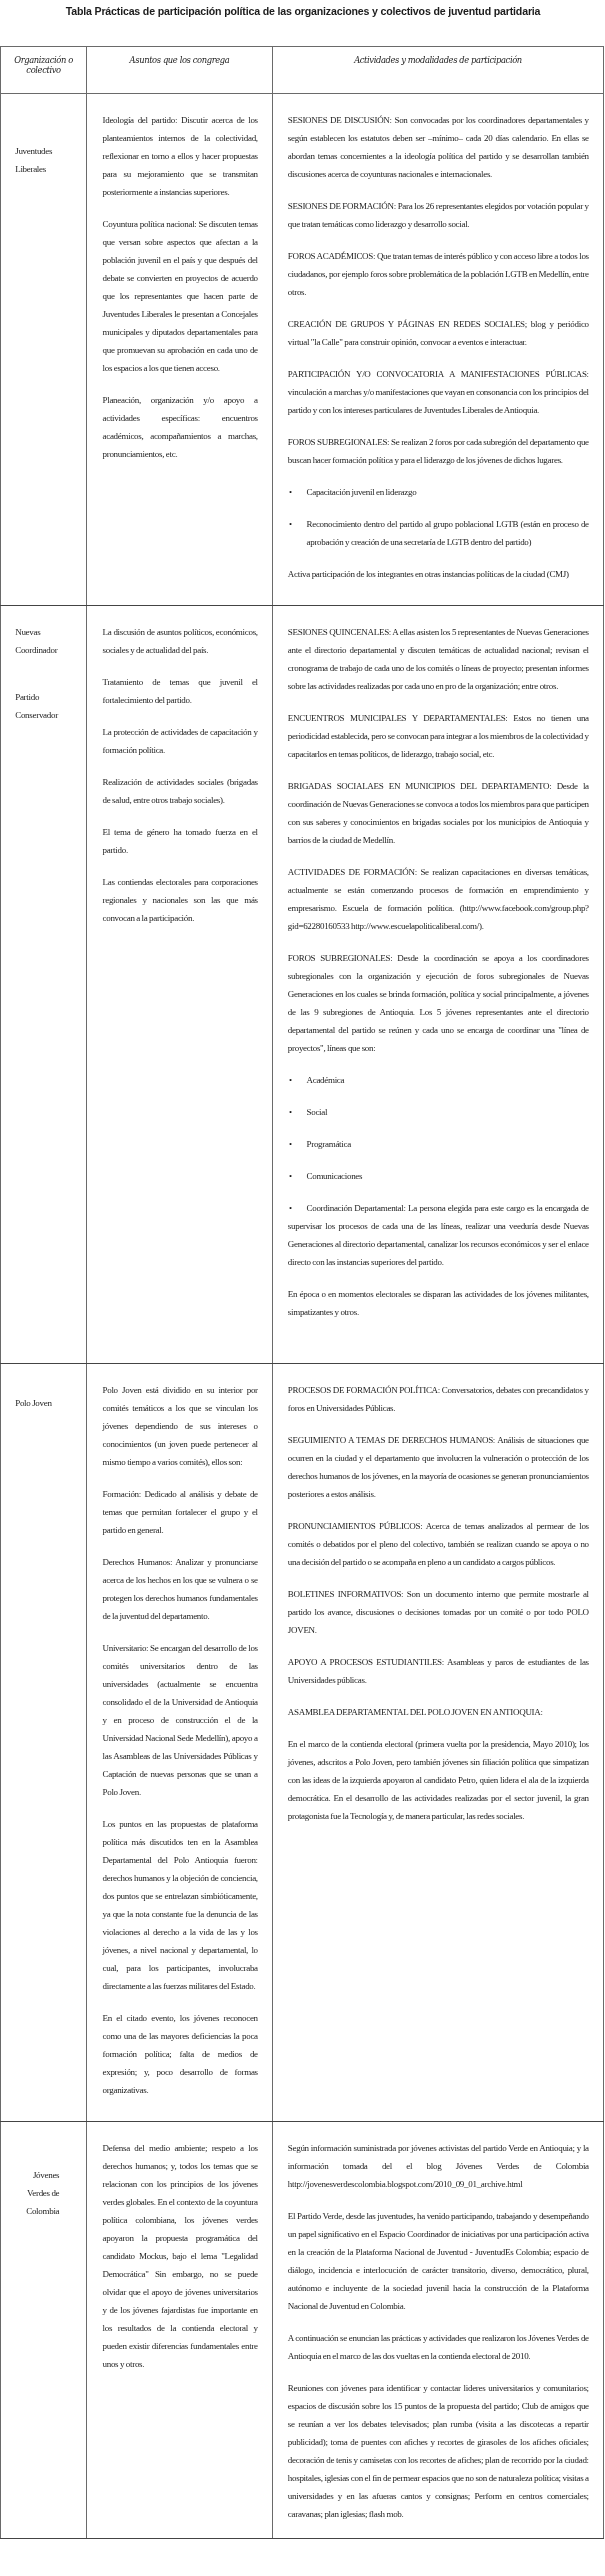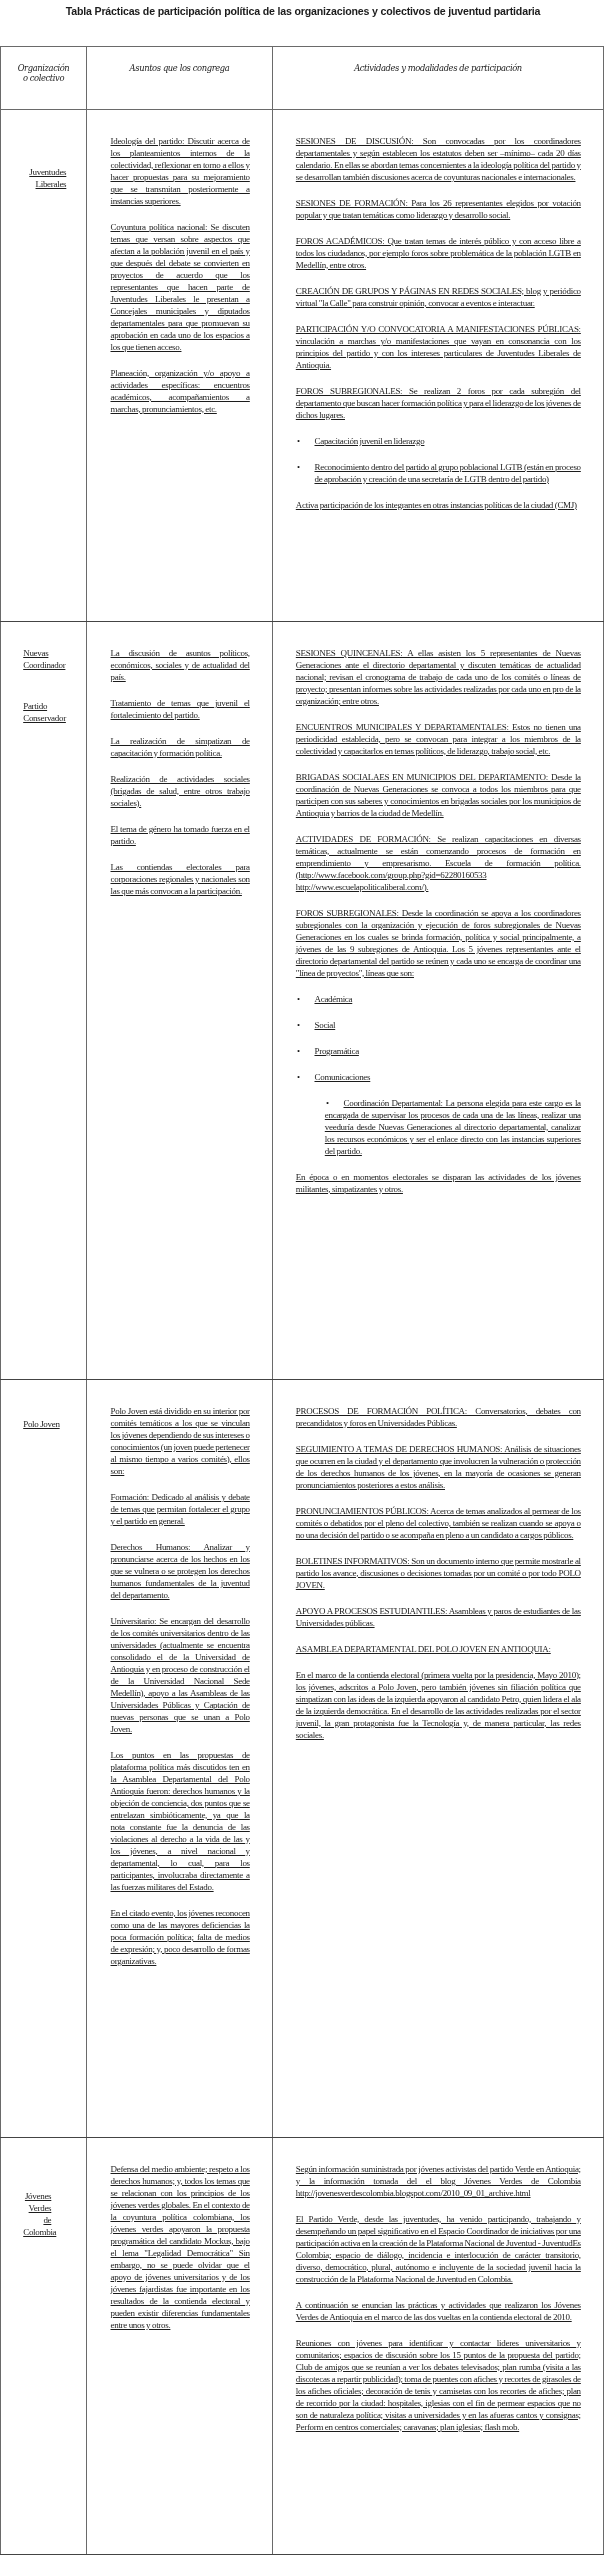--- a/index.html
+++ b/index.html
@@ -33,21 +33,21 @@
     position: absolute;
     top: 46px;
     left: 0;
     width: 603px;
     border-collapse: collapse;
     table-layout: fixed;
   }
   table.practicas td, table.practicas th {
     border: 0.6px solid #6a6a6a;
     vertical-align: top;
-    padding: 16px;
+    padding: 8px;
   }
   table.practicas tr.row-outer > td {
     border-top: 0.9px solid #444;
     border-bottom: 0.9px solid #444;
   }
   col.c1 { width: 86px; }
   col.c2 { width: 186px; }
   col.c3 { width: 331px; }
 
   th.hdr {
@@ -58,26 +58,25 @@
     text-align: center;
     vertical-align: middle;
     font-family: "DejaVu Serif", serif;
     line-height: 10px;
     color: #222;
     letter-spacing: -0.4px;
   }
 
   .cell {
     font-size: 9px;
-    line-height: 12px;
+    line-height: 18px;
     text-align: justify;
     hyphens: auto;
     letter-spacing: -0.3px;
     word-spacing: -0.3px;
-    text-decoration: underline;
   }
   .org-cell .cell {
     padding: 8.7px 3.7px 0 6.2px;
     text-align: left;
   }
   .asuntos-cell .cell {
     padding: 8.7px 6.2px 0 7.5px;
   }
   .actividades-cell .cell {
     padding: 8.7px 6.2px 0 6.8px;
@@ -90,21 +89,20 @@
     margin: 0 0 14px 0;
   }
   .bullet-dot {
     position: absolute;
     left: 1.2px;
     top: 0;
     font-size: 8.7px;
   }
   .bullet.inline {
     padding-left: 0;
-    margin-left: 29px;
   }
   .bullet.inline .bullet-dot {
     position: static;
     display: inline-block;
     width: 18.7px;
     padding-left: 1.2px;
     box-sizing: border-box;
   }
   .org-name { margin: 0; }
   .org-name + .org-name { margin-top: 29px; }
@@ -124,21 +122,21 @@
     <tr>
       <th class="hdr">Organización o colectivo</th>
       <th class="hdr">Asuntos que los congrega</th>
       <th class="hdr">Actividades y modalidades de participación</th>
     </tr>
   </thead>
   <tbody>
 
     <tr class="row-outer" style="height:512px;">
       <td class="org-cell">
-        <div class="cell" style="padding-top:40px;text-align:right;">
+        <div class="cell" style="padding-top:40px;">
           <p class="org-name">Juventudes Liberales</p>
         </div>
       </td>
       <td class="asuntos-cell">
         <div class="cell">
           <p class="para">Ideología del partido: Discutir acerca de los planteamientos internos de la colectividad, reflexionar en torno a ellos y hacer propuestas para su mejoramiento que se transmitan posteriormente a instancias superiores.</p>
           <p class="para">Coyuntura política nacional: Se discuten temas que versan sobre aspectos que afectan a la población juvenil en el país y que después del debate se convierten en proyectos de acuerdo que los representantes que hacen parte de Juventudes Liberales le presentan a Concejales municipales y diputados departamentales para que promuevan su aprobación en cada uno de los espacios a los que tienen acceso.</p>
           <p class="para">Planeación, organización y/o apoyo a actividades específicas: encuentros académicos, acompañamientos a marchas, pronunciamientos, etc.</p>
         </div>
       </td>
@@ -167,21 +165,21 @@
       <td class="org-cell">
         <div class="cell">
           <p class="org-name">Nuevas Coordinador</p>
           <p class="org-name">Partido Conservador</p>
         </div>
       </td>
       <td class="asuntos-cell">
         <div class="cell">
           <p class="para">La discusión de asuntos políticos, económicos, sociales y de actualidad del país.</p>
           <p class="para">Tratamiento de temas que juvenil el fortalecimiento del partido.</p>
-          <p class="para">La realización de simpatizan de capacitación y formación política.</p>
+          <p class="para">La protección de actividades de capacitación y formación política.</p>
           <p class="para">Realización de actividades sociales (brigadas de salud, entre otros trabajo sociales).</p>
           <p class="para">El tema de género ha tomado fuerza en el partido.</p>
           <p class="para">Las contiendas electorales para corporaciones regionales y nacionales son las que más convocan a la participación.</p>
         </div>
       </td>
       <td class="actividades-cell">
         <div class="cell">
           <p class="para">SESIONES QUINCENALES: A ellas asisten los 5 representantes de Nuevas Generaciones ante el directorio departamental y discuten temáticas de actualidad nacional; revisan el cronograma de trabajo de cada uno de los comités o líneas de proyecto; presentan informes sobre las actividades realizadas por cada uno en pro de la organización; entre otros.</p>
           <p class="para">ENCUENTROS MUNICIPALES Y DEPARTAMENTALES: Estos no tienen una periodicidad establecida, pero se convocan para integrar a los miembros de la colectividad y capacitarlos en temas políticos, de liderazgo, trabajo social, etc.</p>
           <p class="para">BRIGADAS SOCIALAES EN MUNICIPIOS DEL DEPARTAMENTO: Desde la coordinación de Nuevas Generaciones se convoca a todos los miembros para que participen con sus saberes y conocimientos en brigadas sociales por los municipios de Antioquia y barrios de la ciudad de Medellín.</p>

